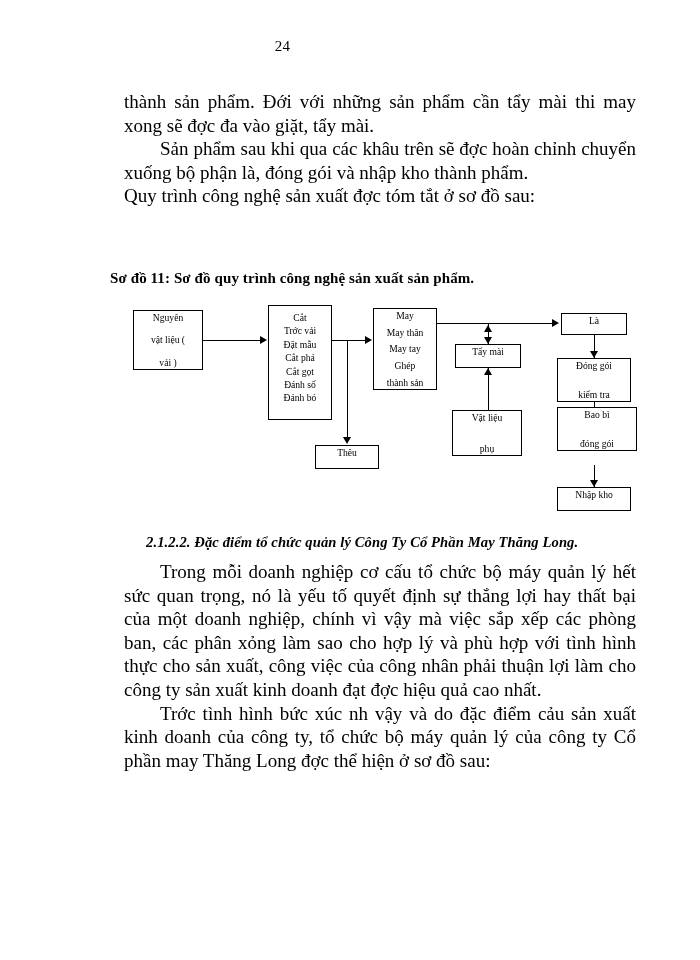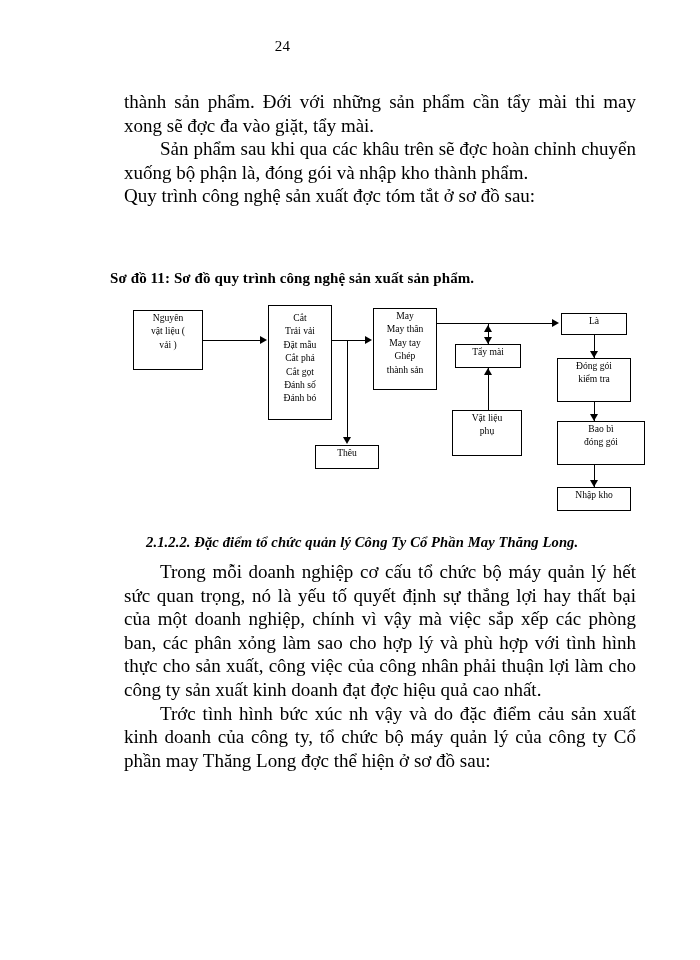--- a/index.html
+++ b/index.html
@@ -89,36 +89,36 @@
     position: absolute;
     border: 1px solid #000000;
     background: #ffffff;
     box-sizing: border-box;
     font-size: 9.6px;
     line-height: 13.4px;
     text-align: center;
     display: flex;
     flex-direction: column;
     align-items: center;
-    justify-content: flex-start;
+    justify-content: space-between;
     overflow: hidden;
     font-family: "Liberation Serif", "DejaVu Serif", serif;
   }
   .node span { display: block; white-space: nowrap; }
 
   .node-raw      { left: 133px; top: 310px; width: 70px;  height: 60px; }
   .node-cut      { left: 268px; top: 305px; width: 64px;  height: 115px;
                    justify-content: flex-start; padding-top: 5px; }
   .node-sew      { left: 373px; top: 308px; width: 64px;  height: 82px; }
   .node-embroid  { left: 315px; top: 445px; width: 64px;  height: 24px; }
   .node-wash     { left: 455px; top: 344px; width: 66px;  height: 24px; }
   .node-aux      { left: 452px; top: 410px; width: 70px;  height: 46px; }
   .node-iron     { left: 561px; top: 313px; width: 66px;  height: 22px; }
   .node-pack     { left: 557px; top: 358px; width: 74px;  height: 44px; }
-  .node-box      { left: 557px; top: 421px; width: 88px;  height: 44px; }
+  .node-box      { left: 557px; top: 407px; width: 80px;  height: 44px; }
   .node-store    { left: 557px; top: 487px; width: 74px;  height: 24px; }
 
   
   .hline, .vline {
     position: absolute;
     background: #000000;
   }
   .hline { height: 1px; }
   .vline { width: 1px; }
 
@@ -188,21 +188,21 @@
     <div class="arrow arrow-down" style="left:590px; top:480px;"></div>
 
     <div class="node node-raw">
       <span>Nguyên</span>
       <span>vật liệu (</span>
       <span>vải )</span>
     </div>
 
     <div class="node node-cut">
       <span>Cắt</span>
-      <span>Trải vải</span>
+      <span>Trớc vải</span>
       <span>Đặt mẫu</span>
       <span>Cắt phá</span>
       <span>Cắt gọt</span>
       <span>Đánh số</span>
       <span>Đánh bó</span>
     </div>
 
     <div class="node node-sew">
       <span>May</span>
       <span>May thân</span>

